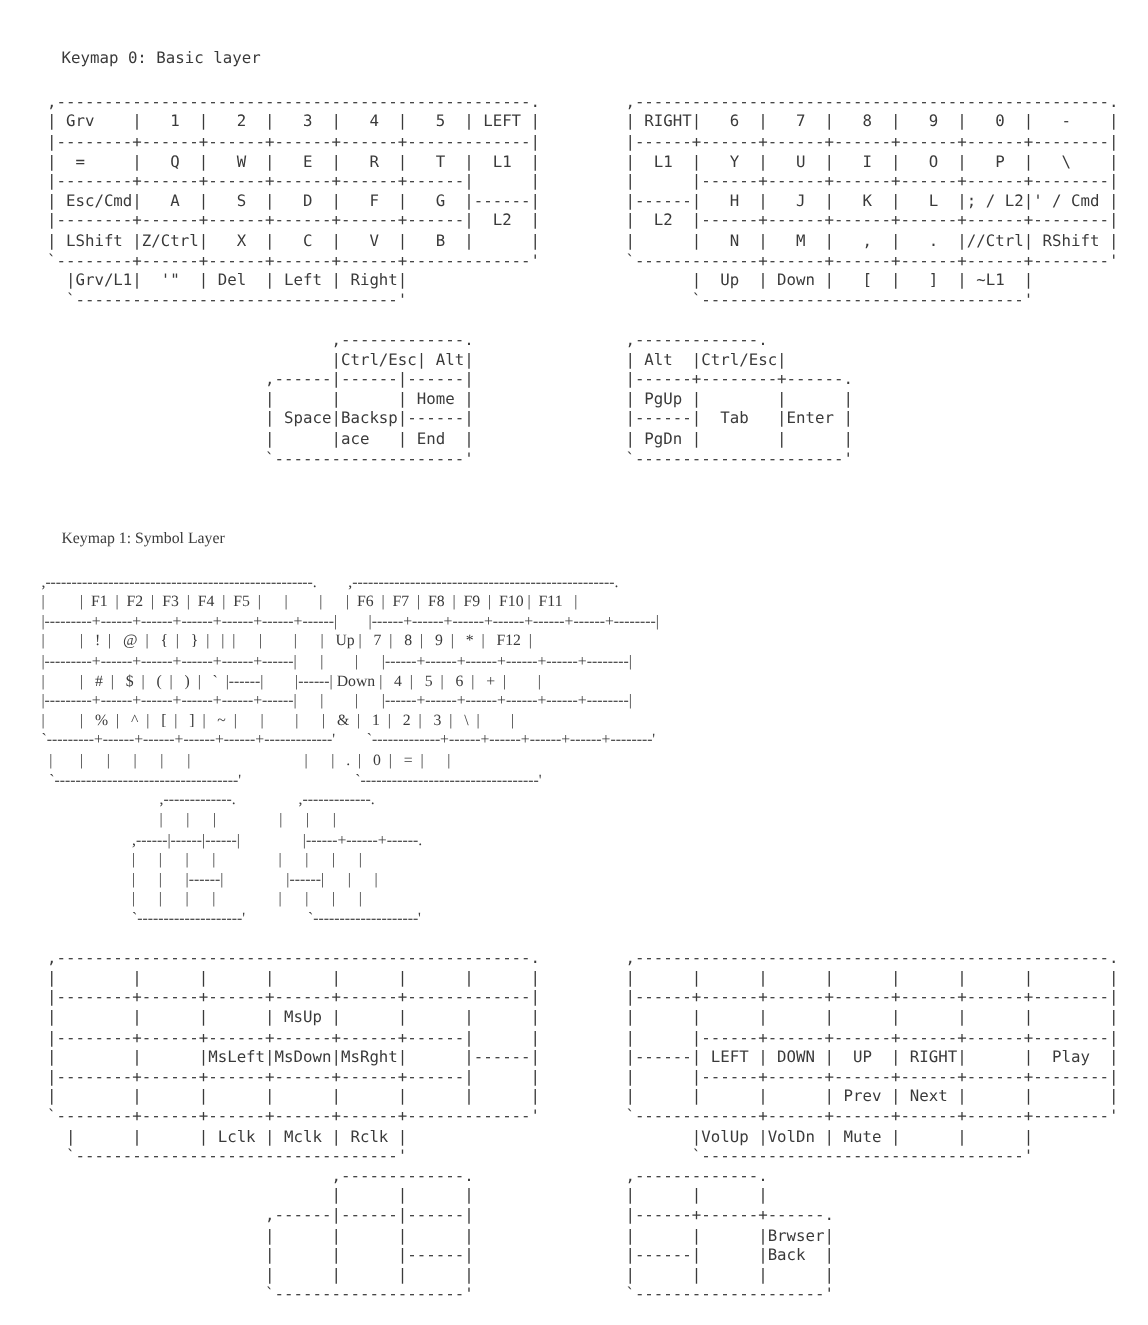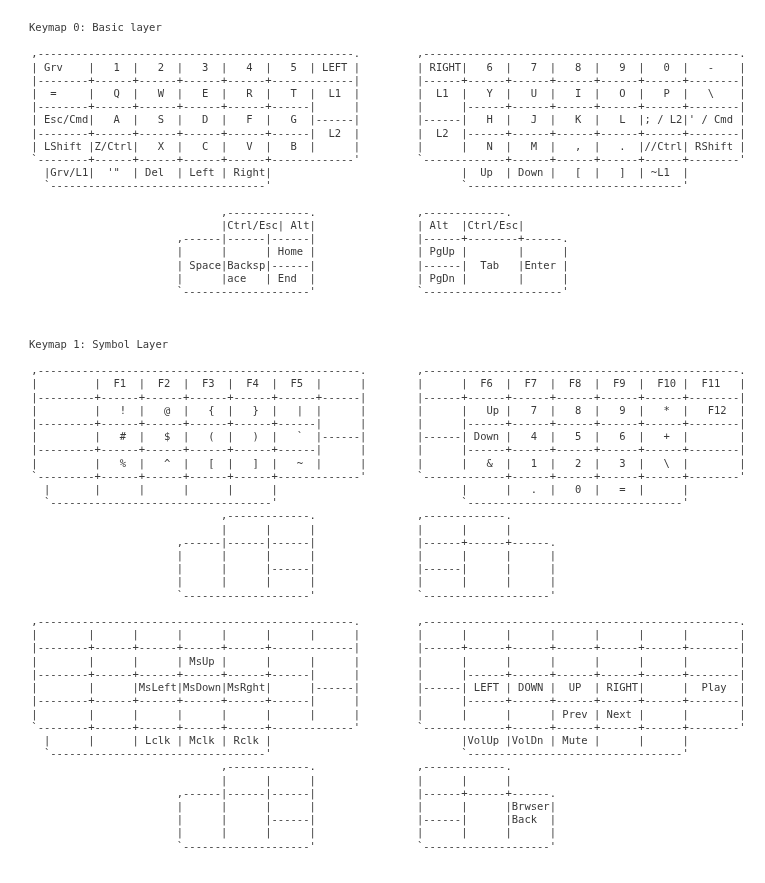--- a/index.html
+++ b/index.html
@@ -13,23 +13,23 @@
     min-height: 883px;
     padding: 17px 10px 10px 25px;
     background: #ffffff;
     color: #3a3a3a;
     font-family: "DejaVu Sans Mono", "Liberation Mono", monospace;
     font-size: 10.5px;
     line-height: 13.2px;
   }
   .keymap-section { margin: 0; }
   .keymap-section.gap-large { margin-bottom: 39.6px; }
-  .keymap-section.gap-small { margin-bottom: 13.2px; }
+  .keymap-section.gap-small { margin-bottom: 13.2px; font-family: Liberation Serif, serif; }
   .keymap-title {
-    margin: 4px;
+    margin: 16px;
     font-size: 10.5px;
     font-weight: normal;
     line-height: 13.2px;
     white-space: pre;
   }
   .keymap-art {
     margin: 13.2px 0 0 0;
     font: inherit;
     line-height: 13.2px;
     white-space: pre;

